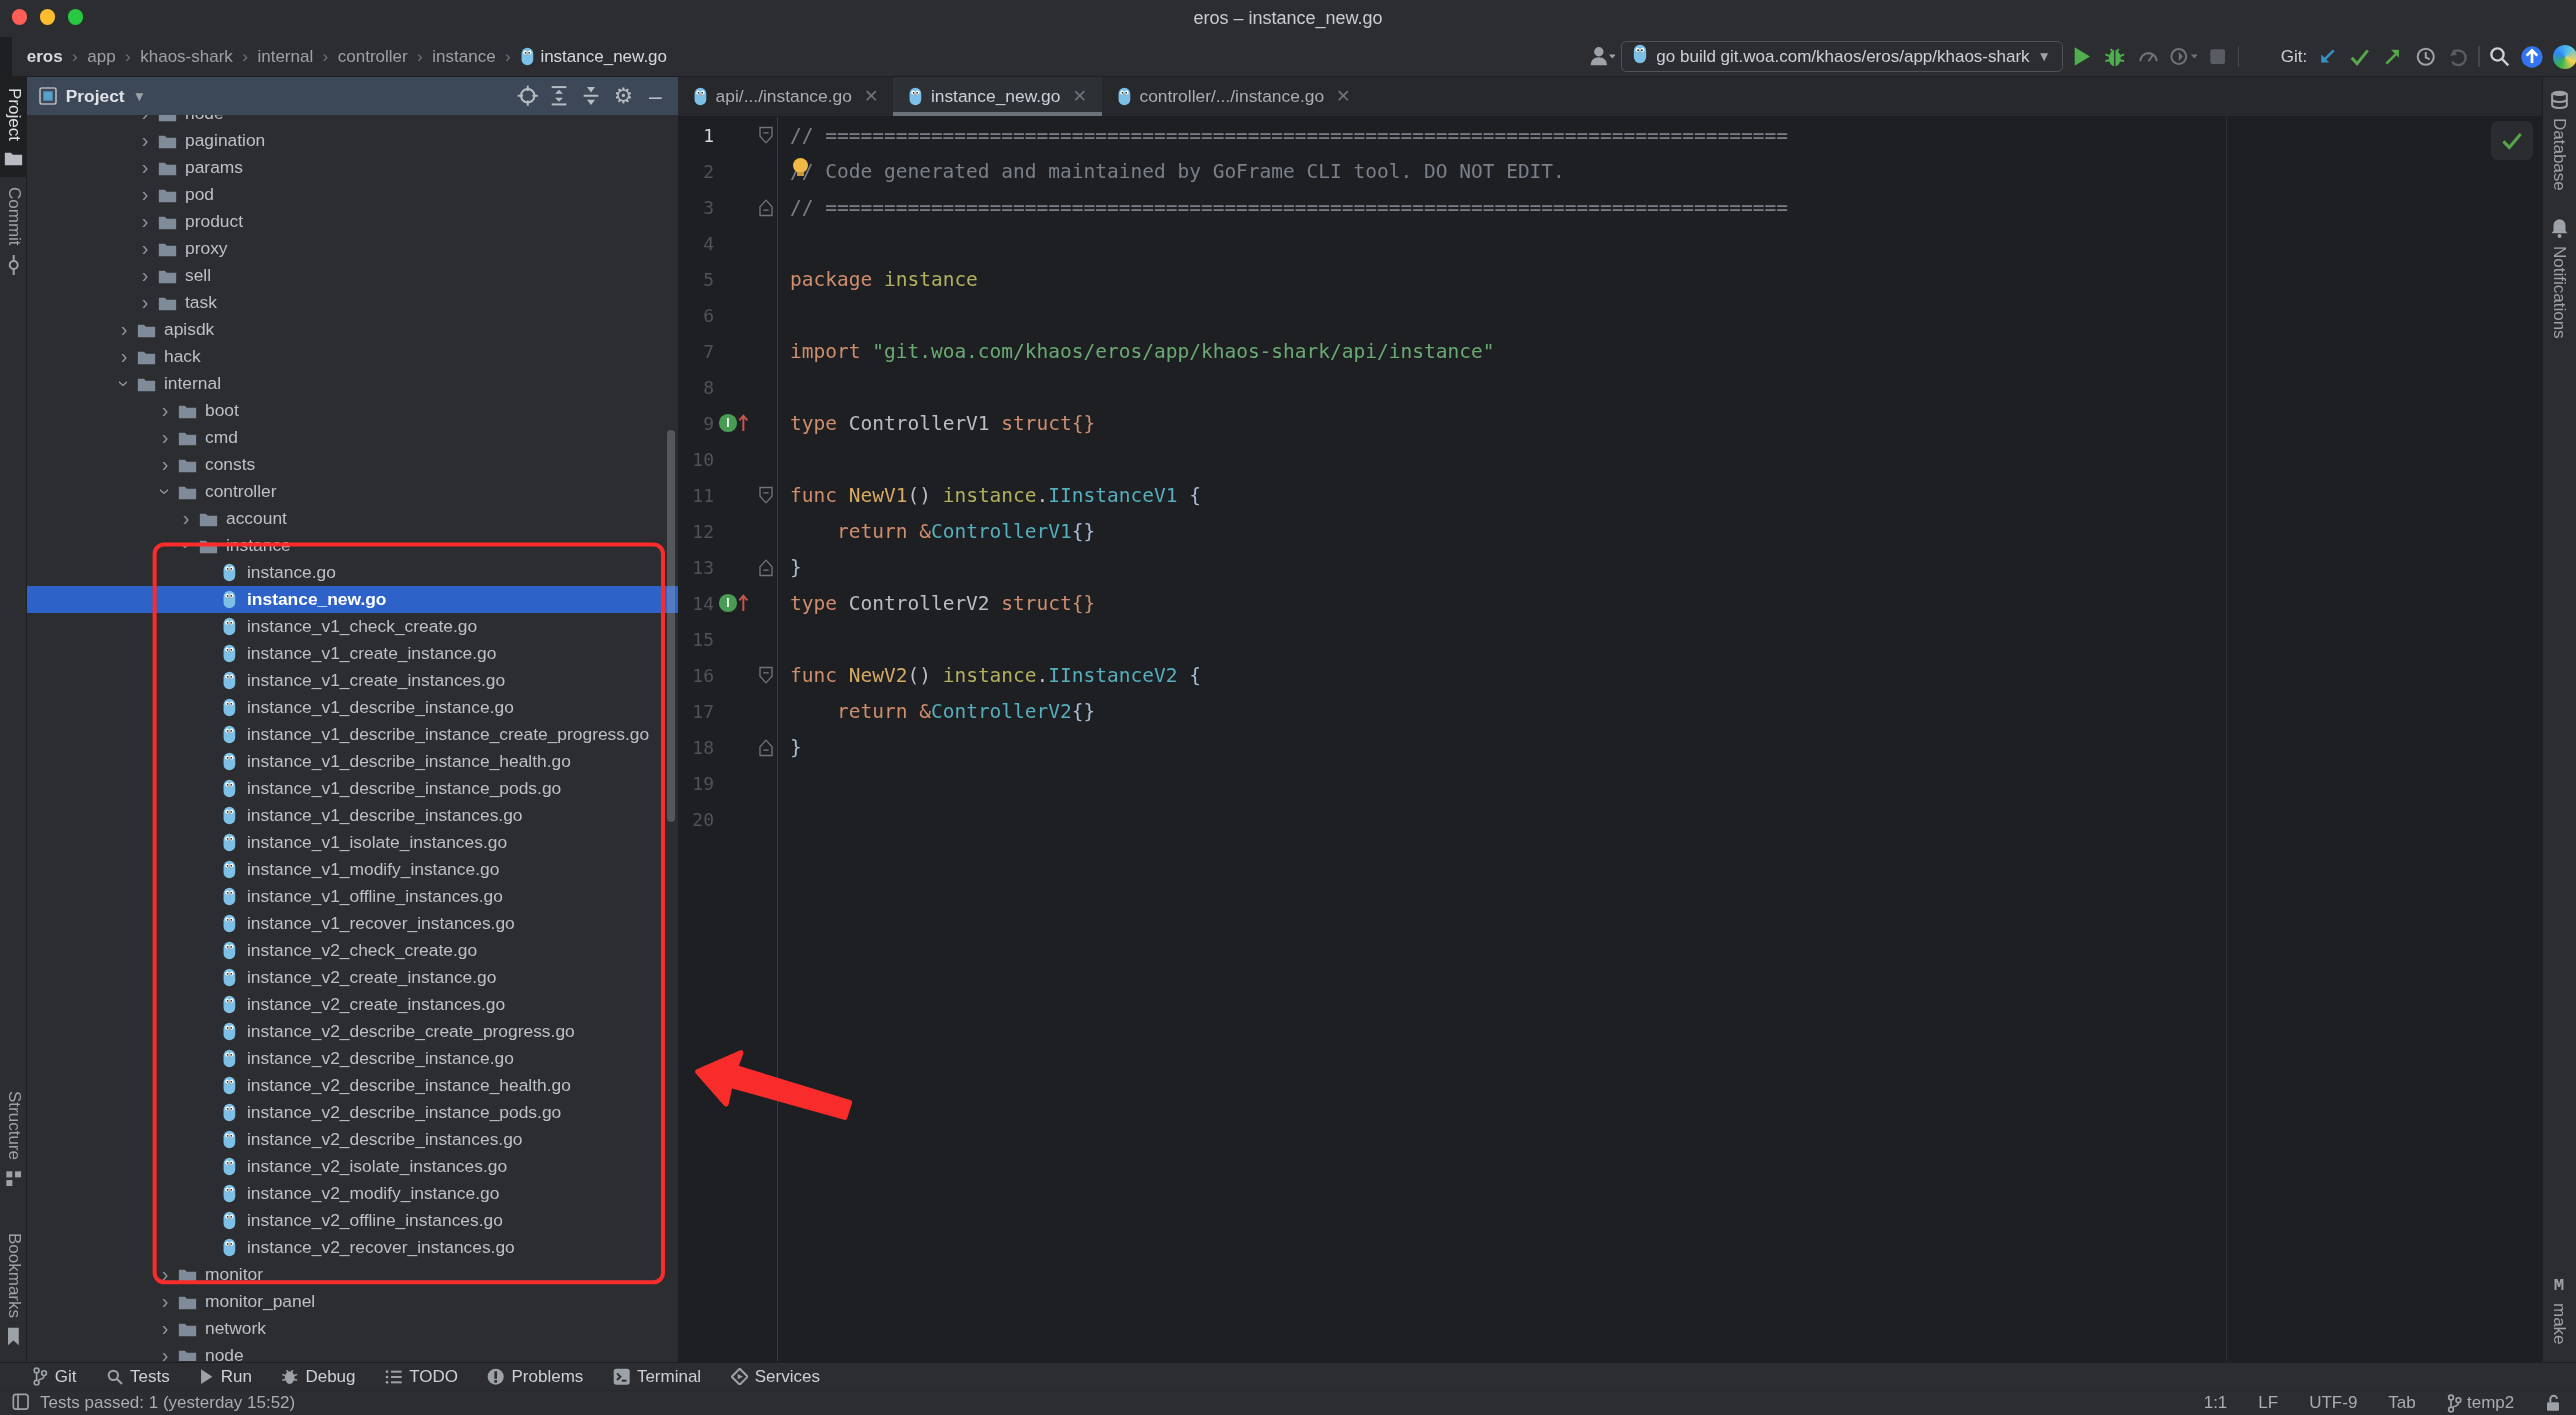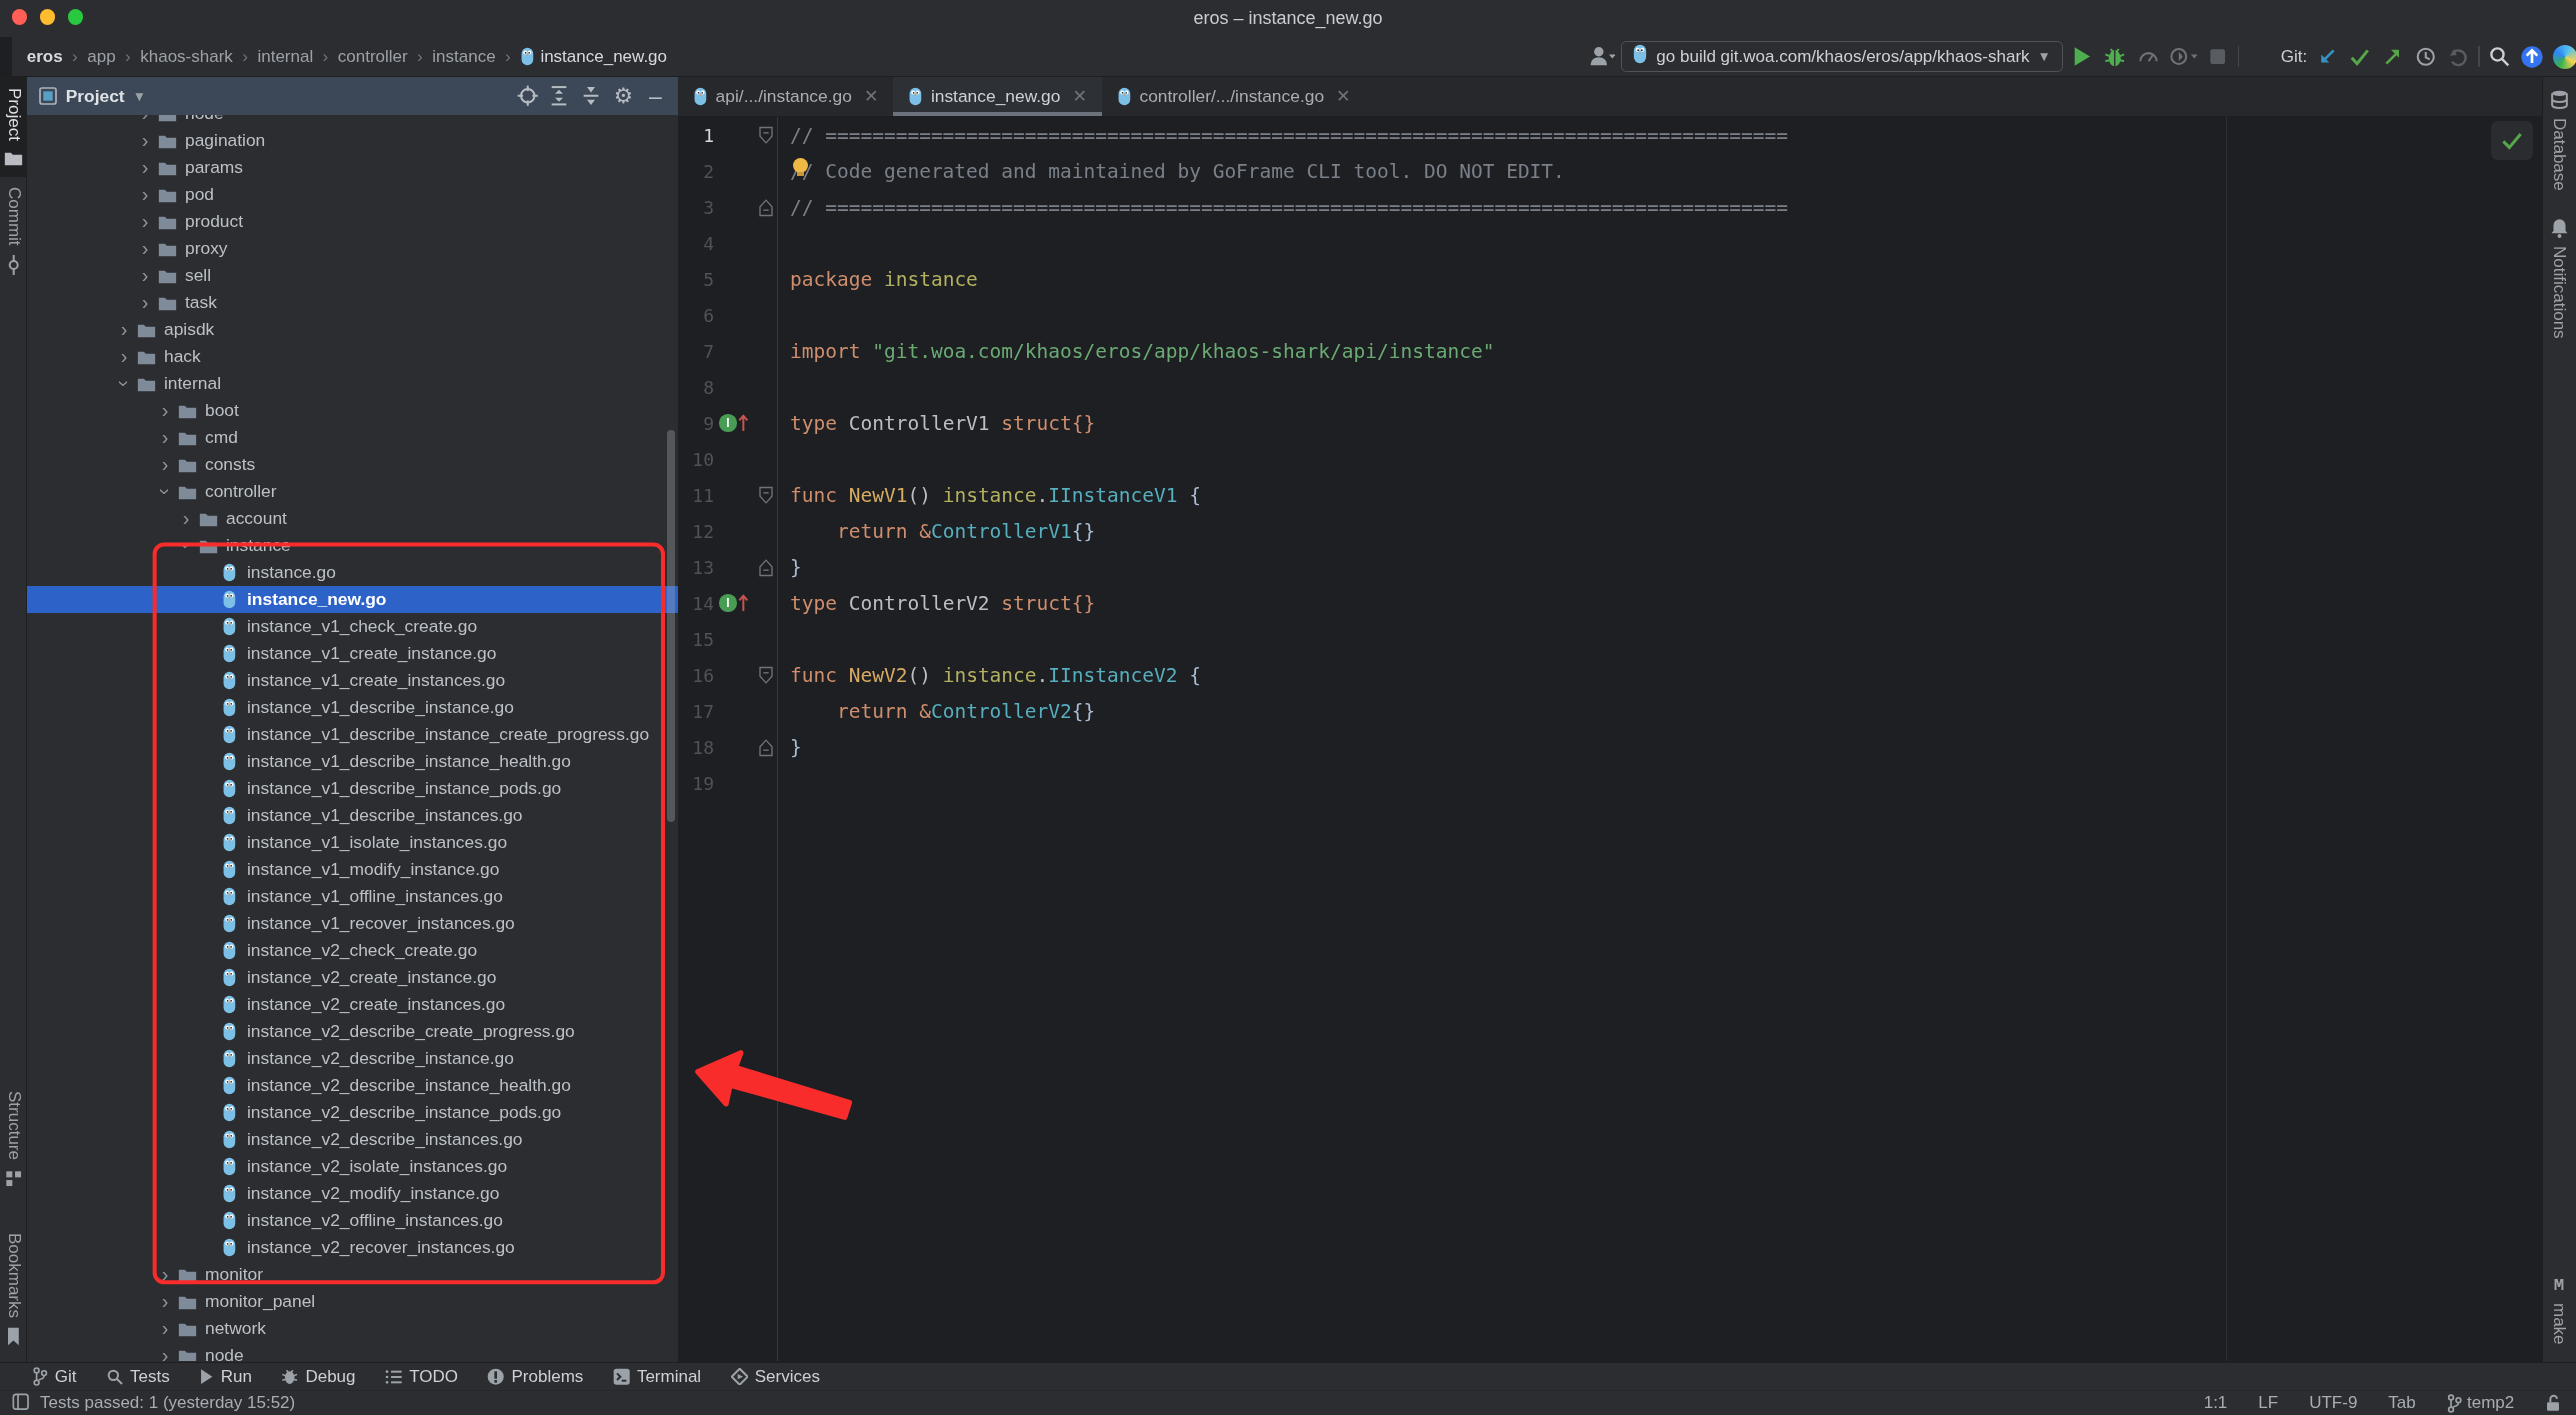--- a/index.html
+++ b/index.html
@@ -1064,20 +1064,26 @@
           </svg>
         </span>
         <span class="ct"><span class="tkb">}</span></span>
       </div>
       <div class="cl">
         <span class="ln">19</span>
         <span class="gmark"></span>
         <span class="gfold"></span>
         <span class="ct"></span>
       </div>
+      <div class="cl">
+        <span class="ln">20</span>
+        <span class="gmark"></span>
+        <span class="gfold"></span>
+        <span class="ct"></span>
+      </div>
     </div>
   <div id="inspection-widget">
     <svg width="24" height="21.5" viewBox="0 0 36 32">
         <path d="M5 17 L14 26 L31 6" fill="none" stroke="#57A64A" stroke-width="4.5"></path>
       </svg>
   </div>
 </div>
 
 <div class="abs" id="right-stripe">
   <div class="rstripe-item">

